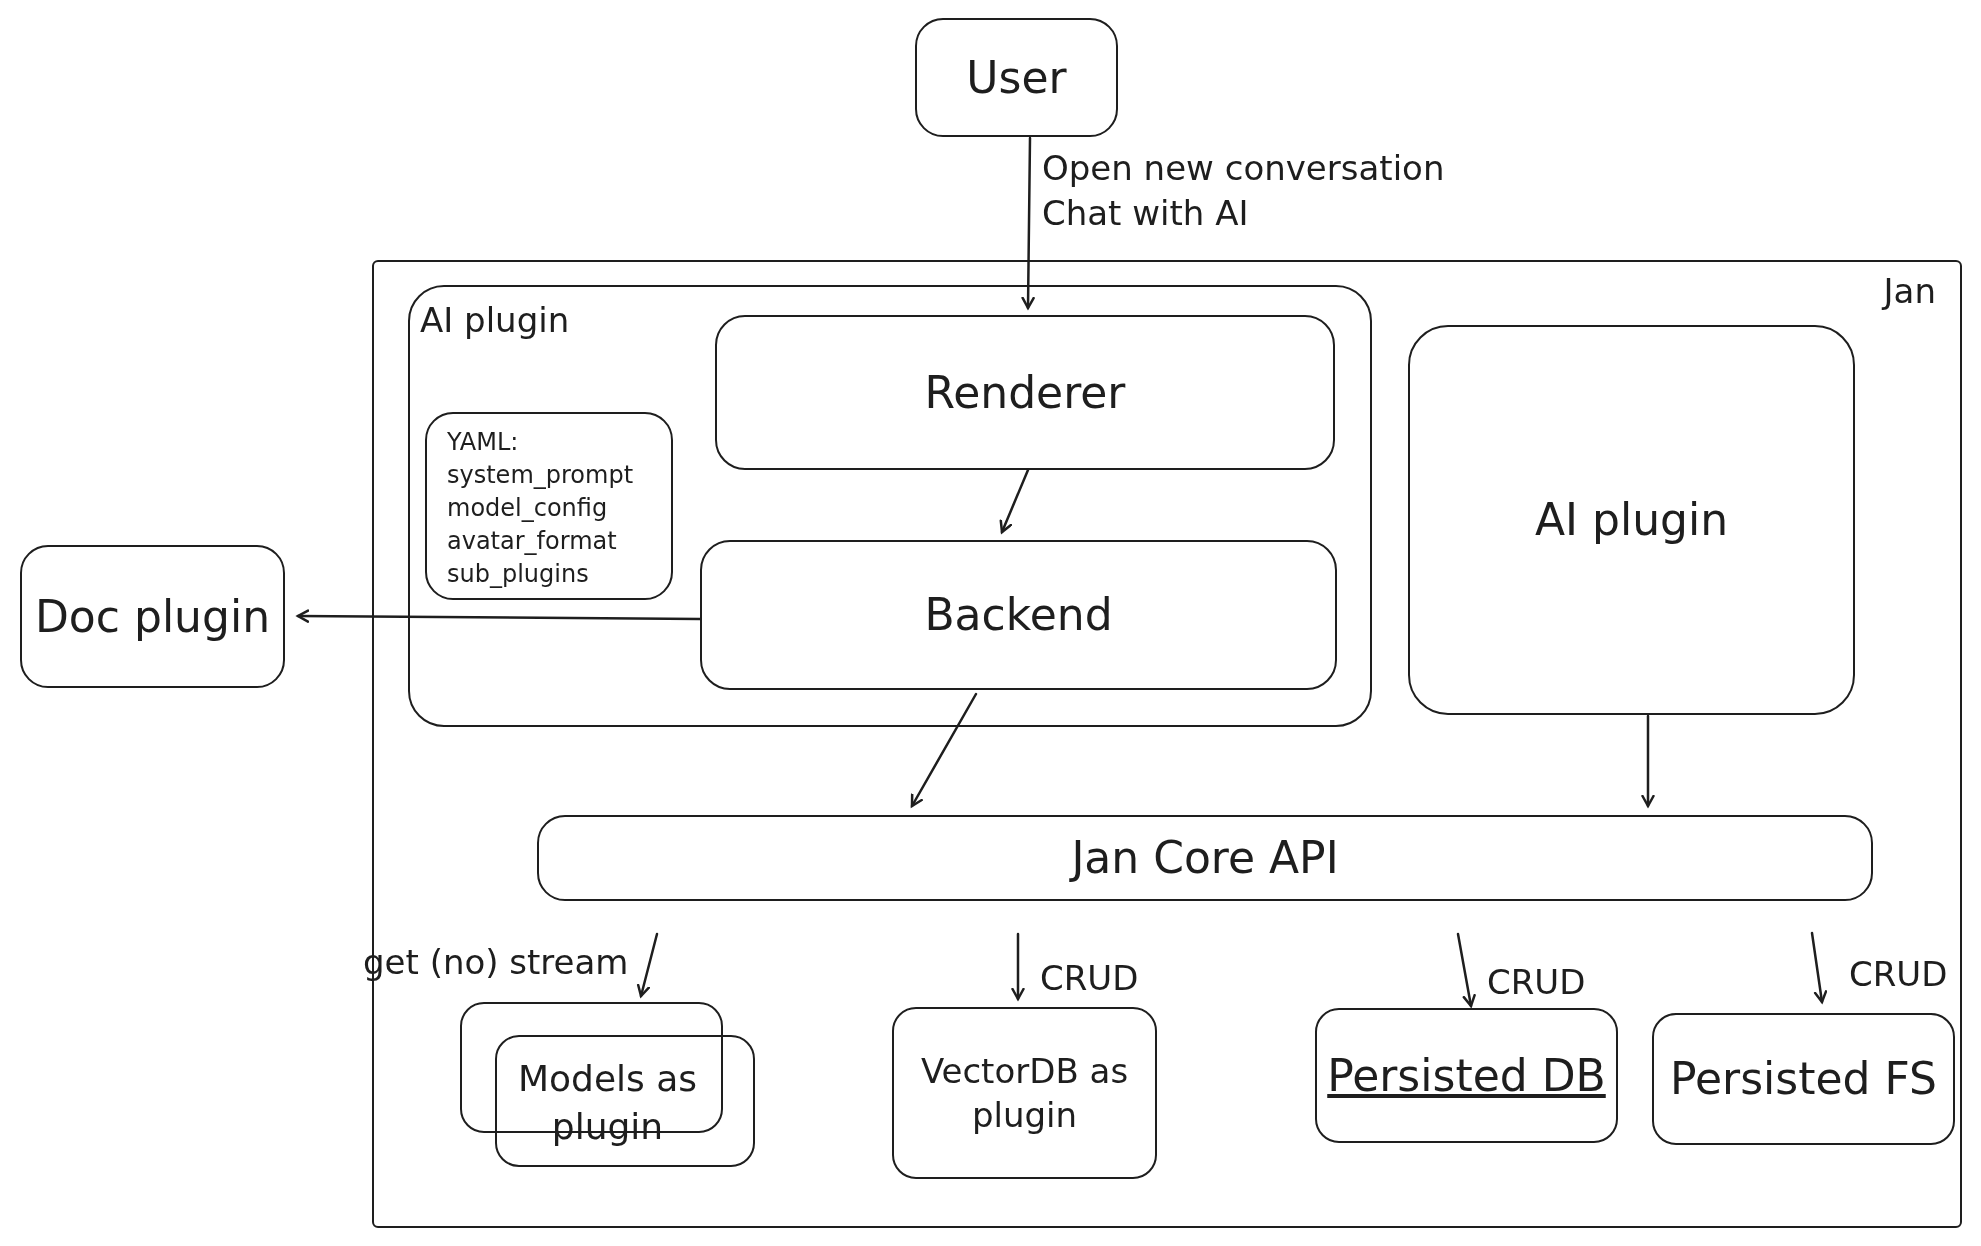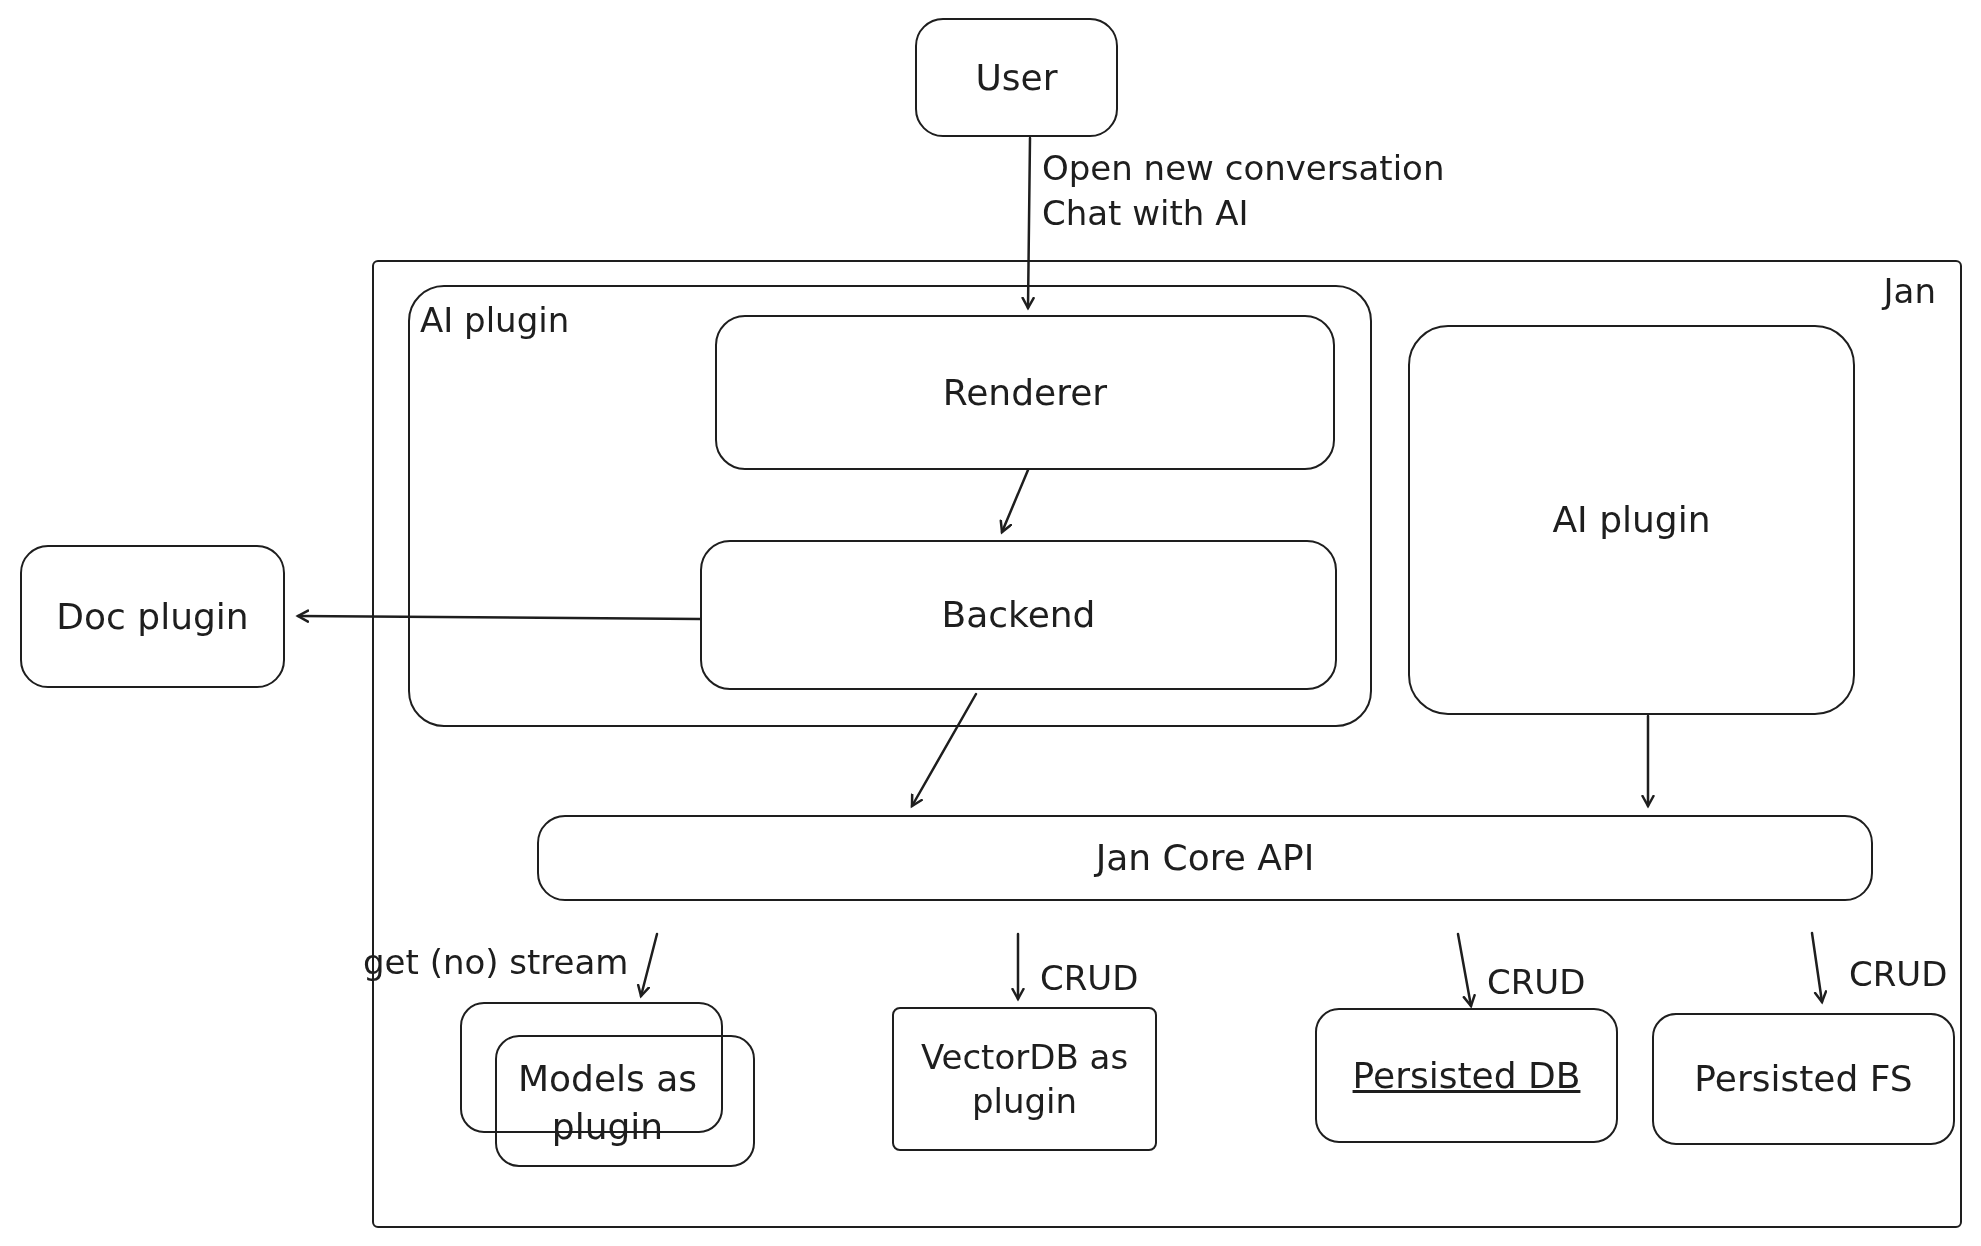--- a/index.html
+++ b/index.html
@@ -22,21 +22,21 @@
     box-sizing:border-box;
     z-index:1;
   }
   .node{
     display:flex;
     align-items:center;
     justify-content:center;
     text-align:center;
   }
   .label{
-    font-size:36px;
+    font-size:44px;
     line-height:46px;
     white-space:pre-line;
   }
   .corner-label{
     position:absolute;
     font-size:34px;
     line-height:38px;
     white-space:nowrap;
   }
   .note-text{
@@ -82,20 +82,27 @@
   </div>
 
   <div class="box node" style="left:915px;top:18px;width:203px;height:119px;border-radius:28px;">
     <span class="label">User</span>
   </div>
 
   <div class="box node" style="left:715px;top:315px;width:620px;height:155px;border-radius:30px;">
     <span class="label">Renderer</span>
   </div>
 
+  <div class="box" style="left:425px;top:412px;width:248px;height:188px;border-radius:28px;">
+    <span class="note-text">YAML:
+system_prompt
+model_config
+avatar_format
+sub_plugins</span>
+  </div>
 
   <div class="box node" style="left:700px;top:540px;width:637px;height:150px;border-radius:30px;">
     <span class="label">Backend</span>
   </div>
 
   <div class="box node" style="left:20px;top:545px;width:265px;height:143px;border-radius:28px;">
     <span class="label">Doc plugin</span>
   </div>
 
   <div class="box node" style="left:1408px;top:325px;width:447px;height:390px;border-radius:40px;">
@@ -104,21 +111,21 @@
 
   <div class="box node" style="left:537px;top:815px;width:1336px;height:86px;border-radius:28px;">
     <span class="label">Jan Core API</span>
   </div>
 
   <div class="box" style="left:460px;top:1002px;width:263px;height:131px;border-radius:24px;"></div>
   <div class="box" style="left:495px;top:1035px;width:260px;height:132px;border-radius:24px;"></div>
   <div class="edge-label" style="left:460px;top:1055px;width:295px;text-align:center;font-size:36px;line-height:48px;">Models as
 plugin</div>
 
-  <div class="box node" style="left:892px;top:1007px;width:265px;height:144px;border-radius:8px;">
+  <div class="box node" style="left:892px;top:1007px;width:265px;height:172px;border-radius:24px;">
     <span class="label" style="font-size:34px;line-height:44px;">VectorDB as
 plugin</span>
   </div>
 
   <div class="box node" style="left:1315px;top:1008px;width:303px;height:135px;border-radius:24px;text-decoration:underline;">
     <span class="label">Persisted DB</span>
   </div>
 
   <div class="box node" style="left:1652px;top:1013px;width:303px;height:132px;border-radius:24px;">
     <span class="label">Persisted FS</span>

